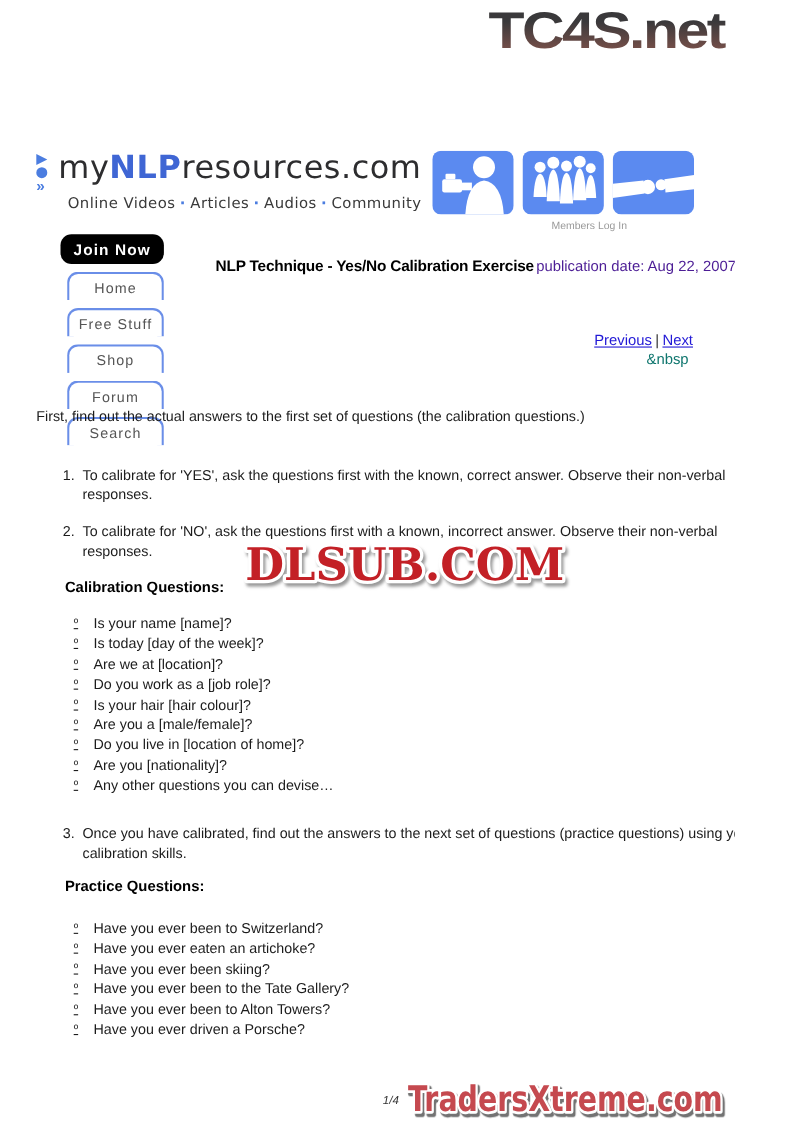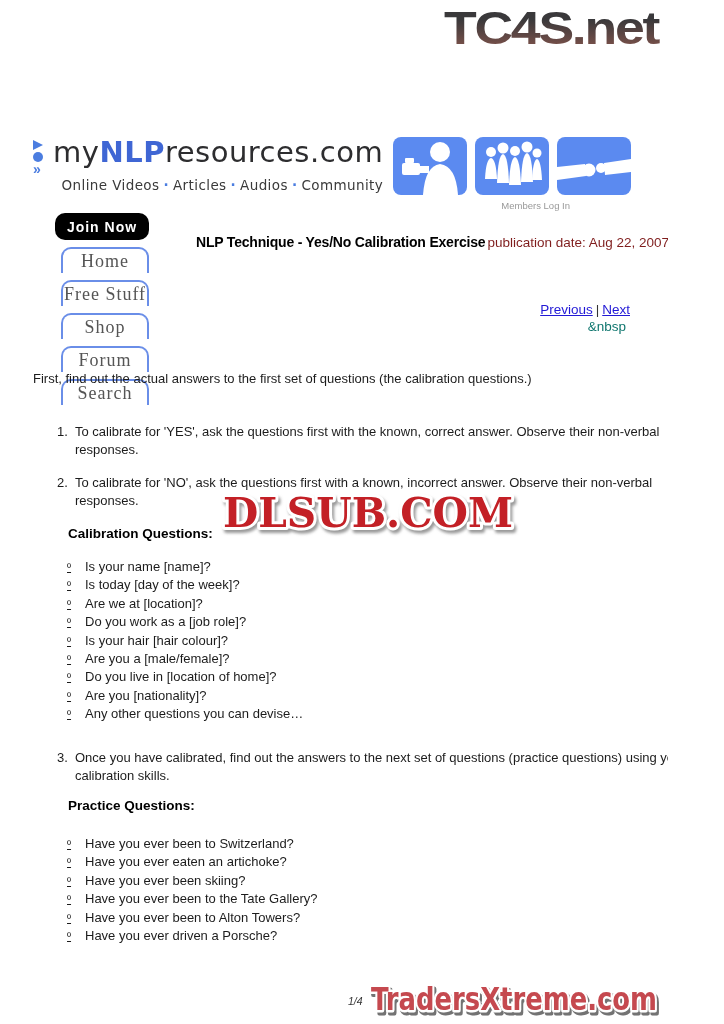--- a/index.html
+++ b/index.html
@@ -46,41 +46,41 @@
   .members { position:absolute; top:200px; right:98px; font-size:9.5px; color:#999;
              cursor:pointer; }
 
   
   .nav { position:absolute; top:213px; left:55px; display:flex; gap:7px; align-items:flex-end;flex-direction:column; }
   .join { width:94px; height:27px; background:#000; color:#fff; border-radius:10px;
           display:flex; align-items:center; justify-content:center; font-weight:bold;
           font-size:14px; letter-spacing:1px; cursor:pointer; }
   .tab { width:88px; height:26px; background:#fff; border:2px solid #6a8ee8;
          border-bottom:none; border-radius:10px 10px 0 0; display:flex; align-items:center;
-         justify-content:center; font-size:18px; color:#555; letter-spacing:1px;
-         cursor:pointer; font-family:Liberation Serif, serif; }
+         justify-content:center; font-size:13px; color:#555; letter-spacing:1px;
+         cursor:pointer; font-family:Liberation Sans, sans-serif; }
 
   .title-row { position:absolute; top:233px; left:196px; white-space:nowrap; }
   .title { font-weight:bold; font-size:14px; letter-spacing:-0.2px; color:#000; }
-  .pub { font-size:13.5px; color:#7f1d1d; margin-left:2px; }
+  .pub { font-size:13.5px; color:#4c1d95; margin-left:2px; }
 
   
   .pager { position:absolute; top:301px; right:38px; text-align:right; font-size:13.5px;
            line-height:17px; }
   .plink { color:#2219d6; text-decoration:underline; cursor:pointer; }
   .psep { color:#333; padding:0 3px; }
   .nbsp { color:#0f766e; padding-right:4px; }
 
   
   .intro { position:absolute; top:371px; left:33px; font-size:13px; }
   .step { position:absolute; left:57px; width:645px; display:flex; font-size:13px;
           line-height:17.5px; }
   .num { width:18px; flex:none; }
   .stext { flex:1; }
-  .subhead { position:absolute; left:68px; font-weight:bold; font-size:13.5px; color:#000; }
+  .subhead { position:absolute; left:59px; font-weight:bold; font-size:13.5px; color:#000; }
   .blist { position:absolute; left:67px; font-size:13px; line-height:17.4px; }
   .brow { display:flex; }
   .bul { width:18px; flex:none; font-size:11px; text-decoration:underline;
          padding-top:1px; }
 
   
   .pageno { position:absolute; top:995px; left:348px; font-size:10.5px; font-style:italic;
             color:#333; }
 </style>
 </head>

